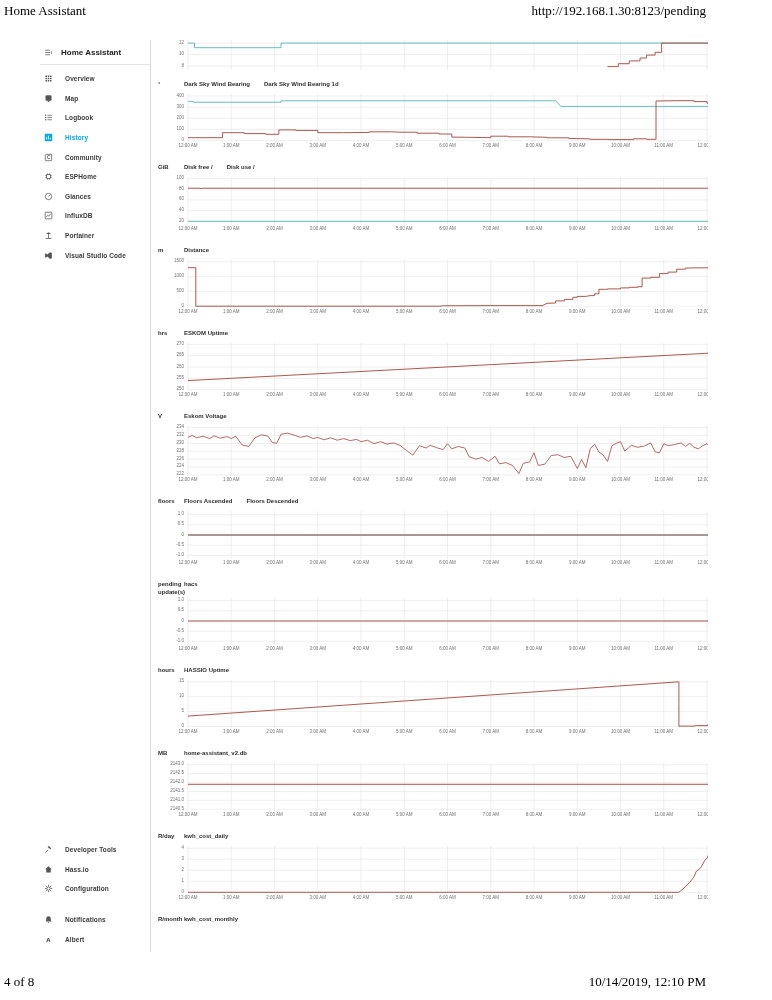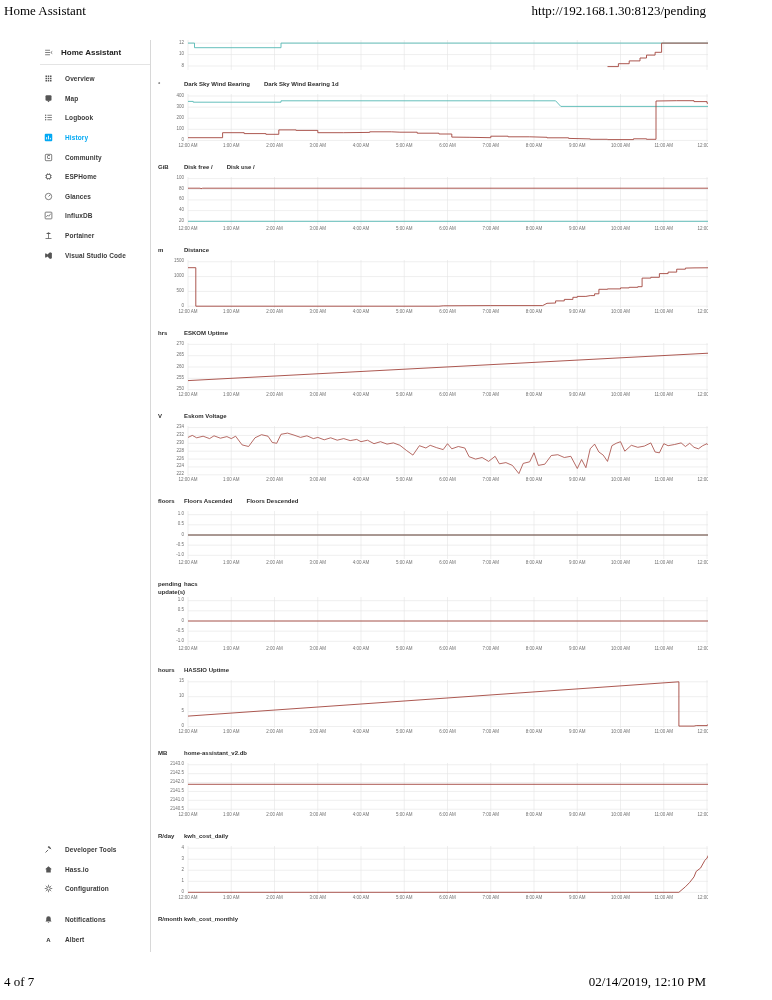--- a/index.html
+++ b/index.html
@@ -724,16 +724,16 @@
         <div class="chart-block">
           <div class="legend-row">
             <span class="unit">R/month</span>
             <span class="lname">kwh_cost_monthly</span>
           </div>
         </div>
       </main>
   </div>
 
   <div class="print-bar bottom">
-    <span>4 of 7</span>
-    <span>02/14/2019, 12:10 PM</span>
+    <span>4 of 8</span>
+    <span>10/14/2019, 12:10 PM</span>
   </div>
 </div>
 
 </body></html>

